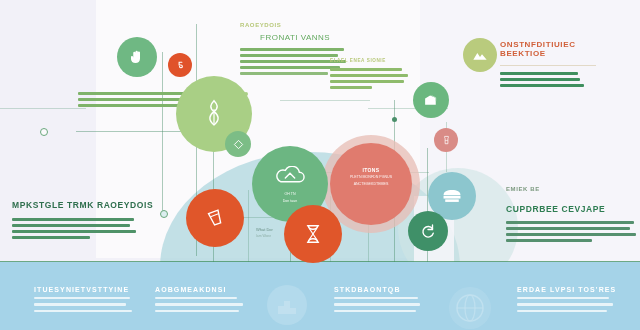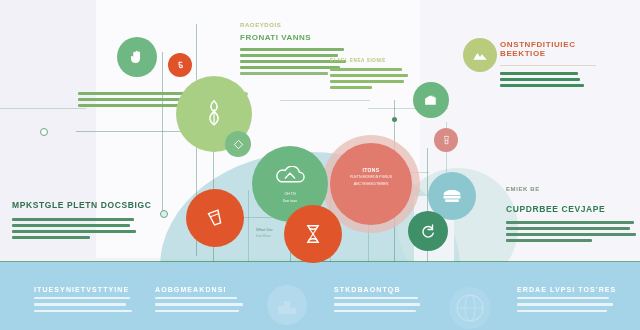--- a/index.html
+++ b/index.html
@@ -47,21 +47,21 @@
   .hline{position:absolute;height:1px;background:#4a8f6a;opacity:.45;}
   .vline.soft{opacity:.28;}
   .hline.soft{opacity:.28;}
 
   
   .tblock{position:absolute;}
   .heading{
     font-weight:bold;letter-spacing:.6px;
     filter:blur(.65px);white-space:nowrap;
   }
-  .sub{font-weight:bold;letter-spacing:.5px;filter:blur(.65px);white-space:nowrap;}
+  .sub{font-weight:normal;letter-spacing:.5px;filter:blur(.65px);white-space:nowrap;margin-left:20px;}
   .lines{margin-top:4px;}
   .ln{
     height:2.6px;border-radius:1px;margin-bottom:3.4px;
     filter:blur(.5px);
   }
   .rule{height:1px;opacity:.45;margin:5px 0 6px;}
 
   
   .node{
     position:absolute;border-radius:50%;
@@ -177,21 +177,21 @@
   <div class="tblock" style="left:78px;top:88px;width:120px;">
     <div class="lines">
       <div class="ln" style="width:118px;background:#7fb36a;"></div>
       <div class="ln" style="width:114px;background:#7fb36a;"></div>
       <div class="ln" style="width:110px;background:#7fb36a;"></div>
     </div>
   </div>
 
 
   <div class="tblock" style="left:12px;top:200px;width:130px;">
-    <div class="heading" style="font-size:8.5px;color:#2f6f4e;">MPKSTGLE PLETN DOCSBIGC</div>
+    <div class="heading" style="font-size:8.5px;color:#2f6f4e;">MPKSTGLE TRMK RAOEYDOIS</div>
     <div class="lines" style="margin-top:8px;">
       <div class="ln" style="width:122px;background:#4f9268;"></div>
       <div class="ln" style="width:118px;background:#4f9268;"></div>
       <div class="ln" style="width:124px;background:#4f9268;"></div>
       <div class="ln" style="width:78px;background:#4f9268;"></div>
     </div>
   </div>
 
   <div class="tblock" style="left:256px;top:227px;width:60px;">
     <div style="font-size:4px;color:#6a8f86;filter:blur(.5px);">What Dor</div>

